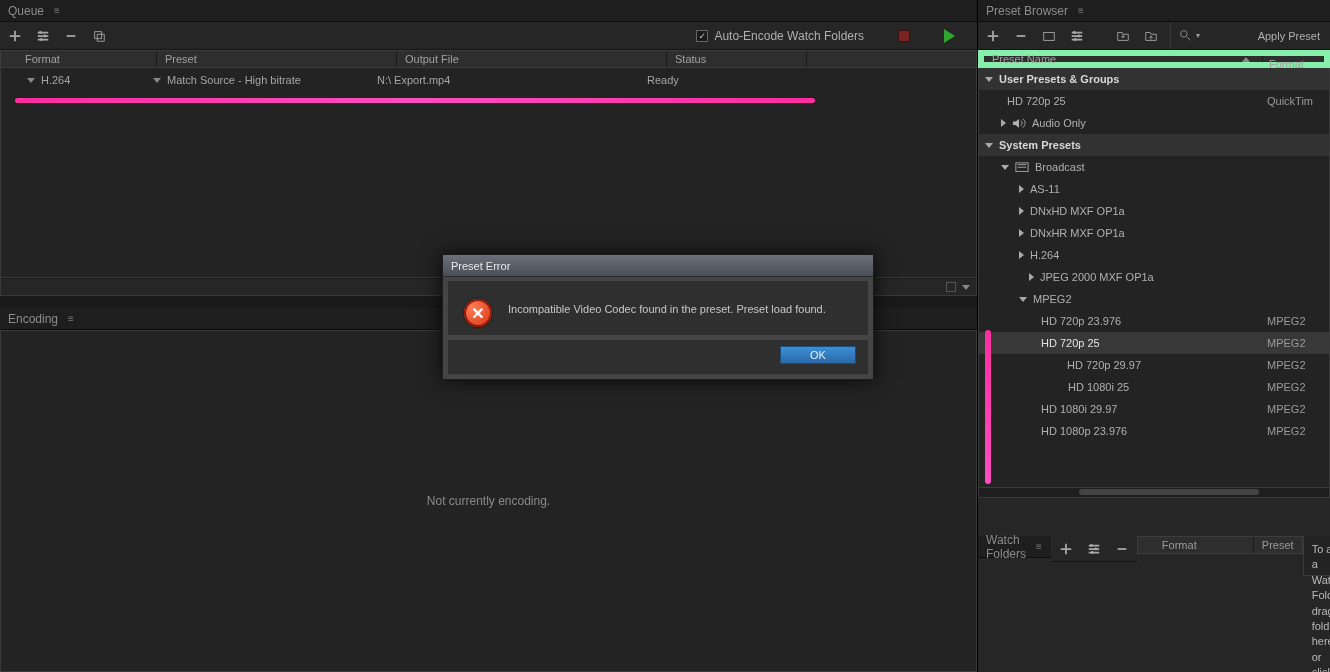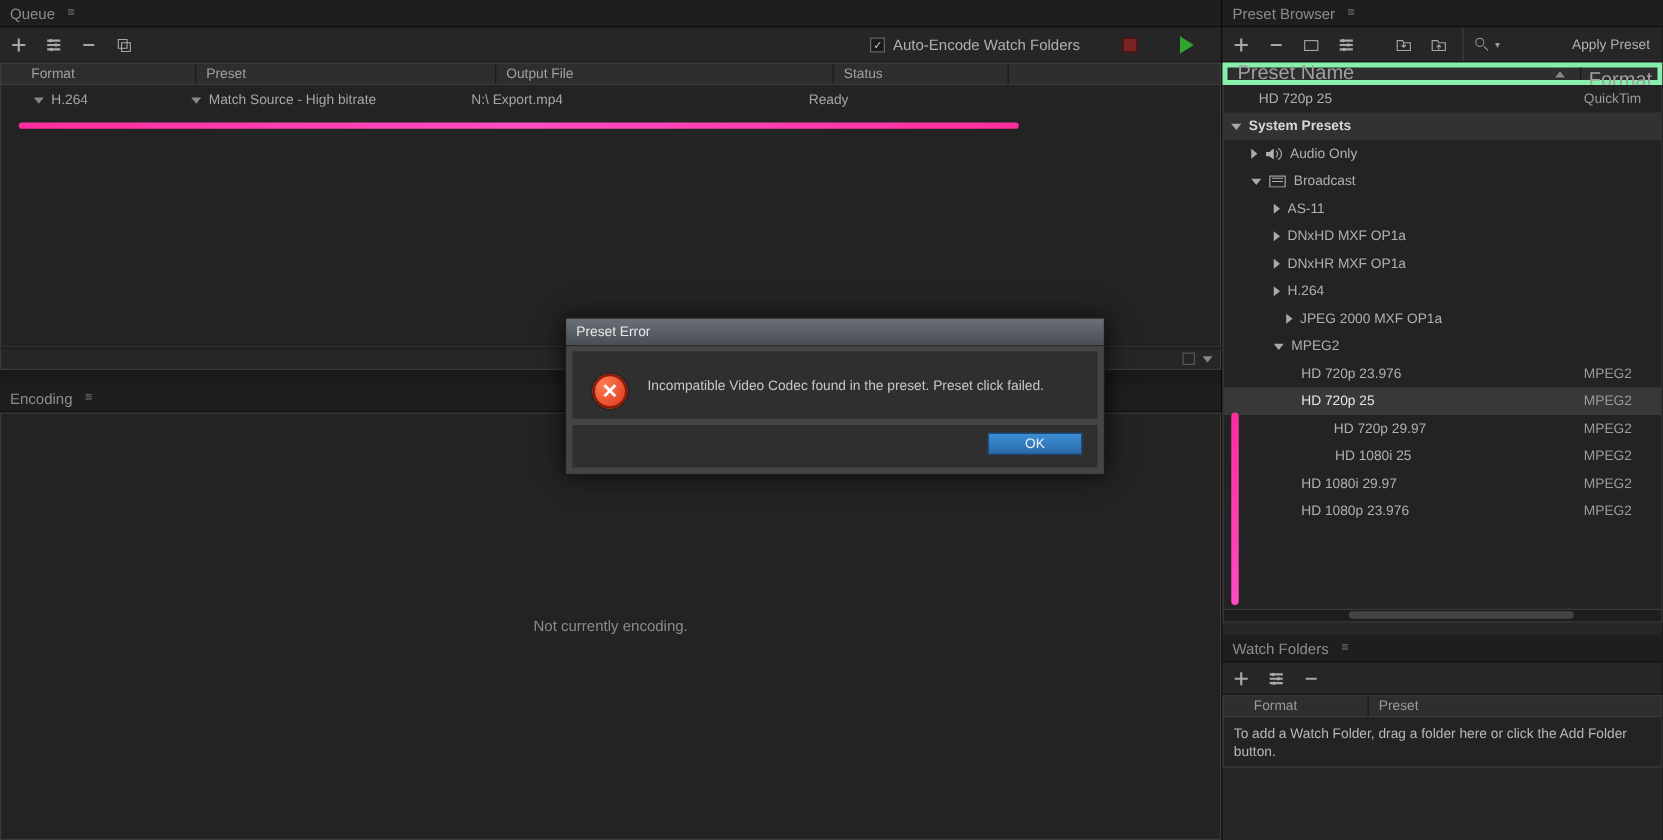--- a/index.html
+++ b/index.html
@@ -51,49 +51,49 @@
 .queue-bottom-tools .tri { width: 0; height: 0; border-left: 4px solid transparent; border-right: 4px solid transparent; border-top: 5px solid #888; }
 
 
 .encoding-panel { flex: 1; display: flex; flex-direction: column; margin-top: 12px; }
 .encoding-body { flex: 1; display: flex; align-items: center; justify-content: center; color: #8a8a8a; background: #232323; border: 1px solid #3a3a3a; }
 
 
 .preset-toolbar { display: flex; align-items: center; height: 28px; padding: 0 6px; gap: 10px; background: #262626; border-bottom: 1px solid #151515; }
 .preset-toolbar .search { display: flex; align-items: center; gap: 4px; border-left: 1px solid #3a3a3a; padding-left: 8px; height: 100%; }
 .preset-toolbar .apply { margin-left: auto; font-size: 11px; color: #b0b0b0; padding: 2px 4px; cursor: pointer; }
-.preset-headers { display: flex; height: 18px; background: #2e2e2e; border: 4px solid #86efac; font-size: 16px; color: #a0a0a0; }
+.preset-headers { display: flex; height: 18px; background: #2e2e2e; border: 6px solid #86efac; font-size: 11px; color: #a0a0a0; }
 .preset-headers .ph-name { flex: 1; padding: 2px 8px; display: flex; align-items: center; justify-content: space-between; }
 .preset-headers .ph-format { width: 62px; padding: 2px 6px; border-left: 1px solid #1a1a1a; }
 .sort-tri { width: 0; height: 0; border-left: 4px solid transparent; border-right: 4px solid transparent; border-bottom: 5px solid #888; margin-right: 4px; }
 
 .tree { height: 420px; overflow: hidden; background: #232323; border: 1px solid #3a3a3a; border-top: none; position: relative; }
 .tree-row { display: flex; align-items: center; height: 22px; font-size: 11px; color: #b0b0b0; }
 .tree-row.group { background: #323232; color: #d8d8d8; font-weight: 600; }
 .tree-row .toggle { width: 0; height: 0; margin: 0 6px; }
 .toggle.open { border-left: 4px solid transparent; border-right: 4px solid transparent; border-top: 5px solid #aaa; }
 .toggle.closed { border-top: 4px solid transparent; border-bottom: 4px solid transparent; border-left: 5px solid #aaa; }
 .tree-row .label { flex: 1; white-space: nowrap; overflow: hidden; text-overflow: ellipsis; }
 .tree-row .fmt { width: 62px; text-align: left; padding-right: 4px; color: #9a9a9a; }
 .tree-row.selected { background: #383838; color: #e4e4e4; }
 .tree-row .cat-icon { width: 14px; height: 12px; margin-right: 6px; display: inline-flex; align-items: center; justify-content: center; }
 .pink-vline { position: absolute; left: 6px; top: 262px; width: 6px; height: 154px; background: linear-gradient(#ff2e9e, #ff4dc1); border-radius: 3px; filter: blur(0.5px); }
 
 .tree-scrollbar-bottom { height: 10px; background: #1e1e1e; border: 1px solid #3a3a3a; border-top: none; position: relative; }
 .tree-scrollbar-bottom .thumb { position: absolute; left: 100px; top: 1px; width: 180px; height: 6px; background: #444; border-radius: 3px; }
 
 
-.watch-panel { margin-top: 10px; display: flex; flex-direction: column; }
+.watch-panel { margin-top: 38px; display: flex; flex-direction: row; }
 .watch-headers { display: flex; height: 18px; background: #2e2e2e; border: 1px solid #3c3c3c; font-size: 11px; }
 .watch-headers > div { padding: 2px 8px; }
 .watch-headers .wf { width: 100px; border-right: 1px solid #1a1a1a; }
 .watch-body { background: #232323; border: 1px solid #3a3a3a; border-top: none; padding: 6px 8px; font-size: 11px; color: #b8b8b8; line-height: 1.4; height: 40px; }
 
 
-.dialog { position: absolute; left: 452px; top: 254px; width: 432px; background: #3a3a3a; border: 1px solid #1c1c1c; box-shadow: 0 0 18px rgba(0,0,0,0.8); }
+.dialog { position: absolute; left: 442px; top: 254px; width: 432px; background: #3a3a3a; border: 1px solid #1c1c1c; box-shadow: 0 0 18px rgba(0,0,0,0.8); }
 .dialog-titlebar { height: 22px; background: linear-gradient(#6a6f78, #4a4e56); display: flex; align-items: center; padding: 0 8px; color: #e8e8e8; font-size: 11px; border-bottom: 1px solid #2a2a2a; }
 .dialog-body { padding: 18px 16px 8px 16px; display: flex; gap: 16px; align-items: flex-start; background: #2f2f2f; border: 5px solid #454545; border-top: 4px solid #454545; }
 .dlg-icon { width: 28px; height: 28px; border-radius: 50%; background: radial-gradient(circle at 30% 30%, #ff7c55, #d83015); display: flex; align-items: center; justify-content: center; color: #fff; font-weight: bold; font-size: 16px; box-shadow: inset 0 0 0 2px #8a1a0a, 0 0 2px #000; }
 .dialog-msg { color: #c8c8c8; font-size: 11px; padding-top: 4px; }
 .dialog-buttons { display: flex; justify-content: flex-end; padding: 6px 12px 10px 12px; background: #2f2f2f; border: 5px solid #454545; border-top: none; }
 .dialog-buttons button { width: 76px; height: 18px; background: linear-gradient(#3b8fd6, #2a6aa8); border: 1px solid #1a4d7a; color: #eee; font-size: 11px; cursor: pointer; }
 
 svg { fill: currentColor; }
 </style>
 </head>
@@ -242,41 +242,45 @@
     <div class="preset-headers">
       <div class="ph-name">
           <span>Preset Name</span>
           <span class="sort-tri"></span>
         </div>
       <div class="ph-format">Format</div>
     </div>
 
     <div class="tree">
 
+      <div class="tree-row group">
+        <span class="toggle open"></span>
+        <span class="label">User Presets &amp; Groups</span>
+      </div>
       <div class="tree-row" style="padding-left:28px">
         <span class="label">HD 720p 25</span>
         <span class="fmt">QuickTim</span>
-      </div>
-
-      <div class="tree-row group">
-        <span class="toggle open"></span>
-        <span class="label">System Presets</span>
       </div>
 
       <div class="tree-row" style="padding-left:16px">
         <span class="toggle closed"></span>
         <span class="cat-icon">
             <svg viewBox="0 0 16 12">
               <path d="M1 4h3l4-3v10l-4-3H1z"></path>
               <path d="M10 3c2 1 2 5 0 6M12 1c4 2 4 8 0 10" fill="none" stroke="currentColor"></path>
             </svg>
           </span>
         <span class="label">Audio Only</span>
       </div>
 
+      <div class="tree-row group">
+        <span class="toggle open"></span>
+        <span class="label">System Presets</span>
+      </div>
+
       <div class="tree-row" style="padding-left:16px">
         <span class="toggle open"></span>
         <span class="cat-icon">
             <svg viewBox="0 0 16 12">
               <rect x="1" y="1" width="14" height="10" fill="none" stroke="currentColor"></rect>
               <path d="M3 3h10M3 6h10" stroke="currentColor"></path>
             </svg>
           </span>
         <span class="label">Broadcast</span>
       </div>
@@ -374,18 +378,18 @@
     </div>
   </div>
 </div>
 
 <div class="dialog">
   <div class="dialog-titlebar">
     <span>Preset Error</span>
   </div>
   <div class="dialog-body">
     <div class="dlg-icon">✕</div>
-    <div class="dialog-msg">Incompatible Video Codec found in the preset. Preset click failed.</div>
+    <div class="dialog-msg">Incompatible Video Codec found in the preset. Preset load found.</div>
   </div>
   <div class="dialog-buttons">
     <button>OK</button>
   </div>
 </div>
 
 </body></html>

